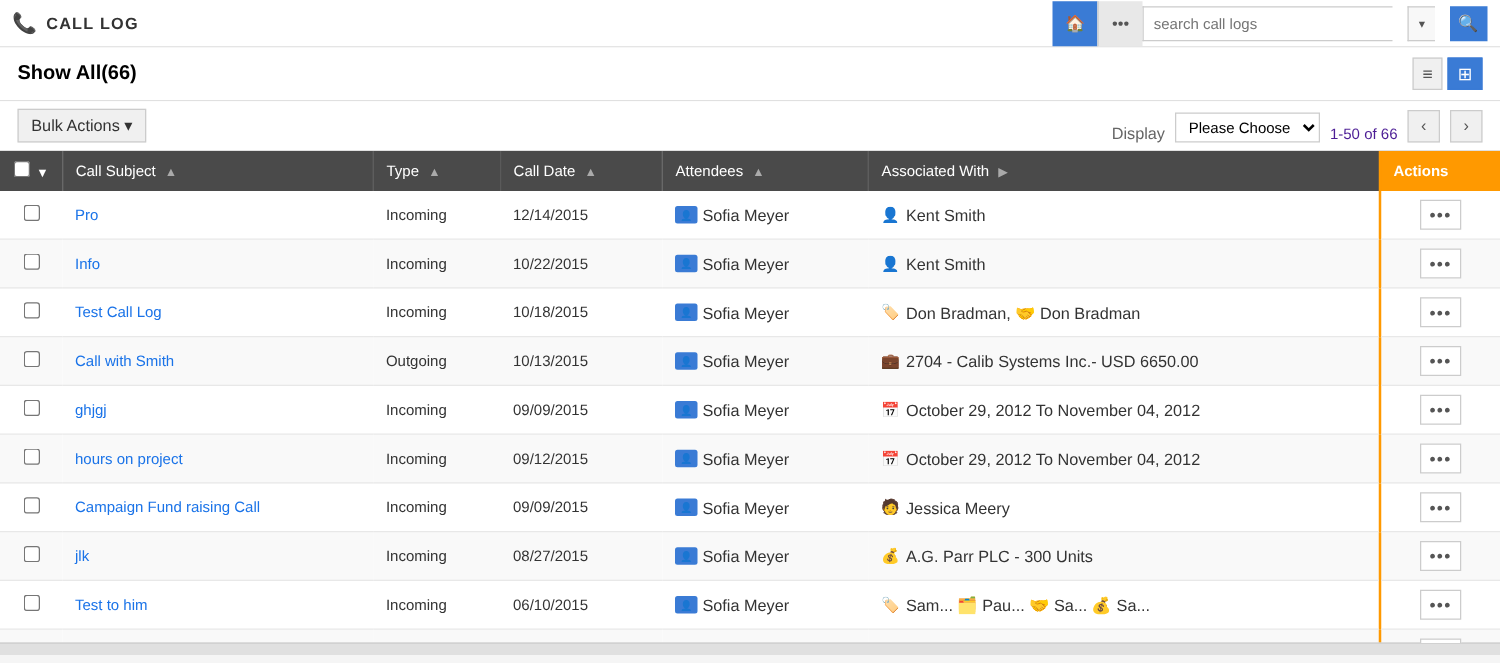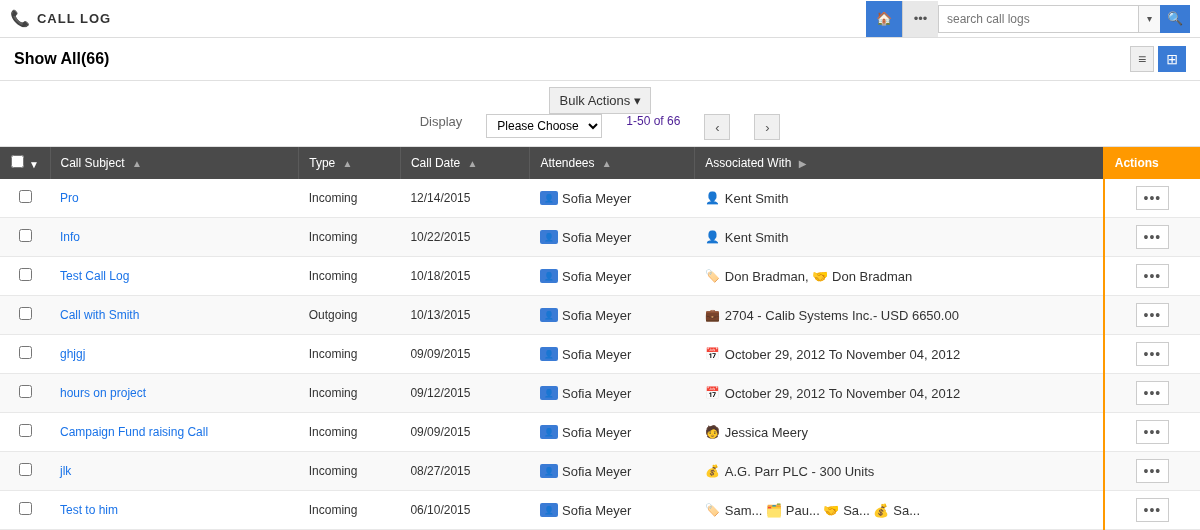--- a/index.html
+++ b/index.html
@@ -50,20 +50,21 @@
       align-items: center;
       justify-content: center;
       cursor: pointer;
       font-size: 14px;
       color: #555;
       border-left: 1px solid #ccc;
     }
     .nav-search-wrap {
       display: flex;
       align-items: flex-start;
+      gap: 12px;
     }
     .nav-search-input {
       border: 1px solid #ccc;
       border-right: none;
       height: 28px;
       padding: 0 8px;
       width: 200px;
       font-size: 12px;
       outline: none;
       color: #999;
@@ -127,37 +128,36 @@
     }
 
     
     .toolbar {
       display: flex;
       align-items: center;
       justify-content: space-between;
       background: #fff;
       padding: 6px 14px;
       border-bottom: 1px solid #e0e0e0;
-      flex-direction: column;
     }
     .bulk-actions-btn {
       background: #f0f0f0;
       border: 1px solid #ccc;
       padding: 5px 10px;
       cursor: pointer;
       font-size: 12px;
       color: #333;
       display: flex;
       align-items: center;
       gap: 4px;
     }
     .toolbar-right {
       display: flex;
-      align-items: flex-start;
-      gap: 24px;
+      align-items: flex-end;
+      gap: 8px;
       font-size: 12px;
       color: #555;
     }
     .display-label { color: #666; }
     .display-select {
       border: 1px solid #ccc;
       padding: 3px 6px;
       background: #fff;
       font-size: 12px;
       cursor: pointer;

